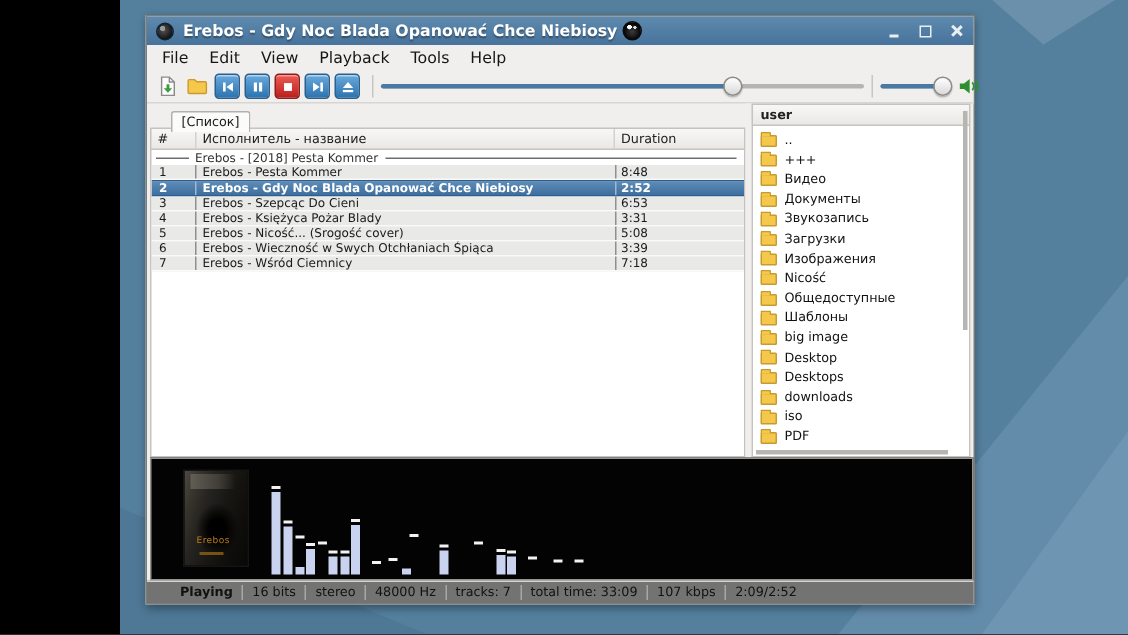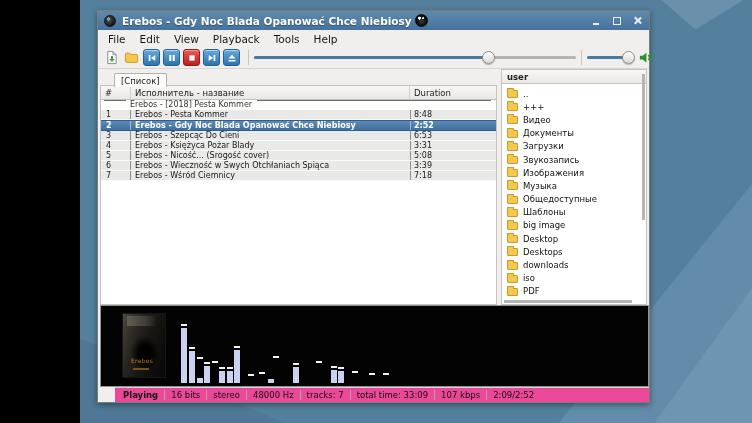--- a/index.html
+++ b/index.html
@@ -62,21 +62,21 @@
   .left-panel { position:absolute; left:2px; top:58px; width:397px; height:236px; }
   .tabbar { height:16px; position:relative; }
   .tab { display:inline-block; margin-left:14px; padding:2px 6px 1px; background:#fbfbfa;
     border:1px solid #b2b0ac; border-bottom:none; border-radius:2px 2px 0 0; font-size:8.5px; color:#1a1a1a; }
   .grid-header { height:15px; display:flex; background:linear-gradient(#f8f7f5,#eae8e5);
     border:1px solid #c5c3bf; font-size:8.5px; color:#222; }
   .hc { padding:2px 4px; border-right:1px solid #d3d1cd; overflow:hidden; white-space:nowrap; }
   .hc.num { width:30px; flex:none; } .hc.title { flex:1; } .hc.dur { width:86px; flex:none; border-right:none; }
   .rows { position:absolute; left:0; right:0; top:31px; bottom:0; background:#fff;
     border:1px solid #c5c3bf; border-top:none; overflow:hidden; }
-  .group-row { height:10px; display:flex; align-items:flex-start; font-size:8px; color:#333; white-space:nowrap; }
+  .group-row { height:10px; display:flex; align-items:center; font-size:8px; color:#333; white-space:nowrap; }
   .gline { height:1px; background:#6e6e6e; } .gline.s { width:22px; margin:0 4px 0 3px; flex:none; } .gline.l { flex:1; margin:0 5px; }
   .track-row { height:10px; display:flex; font-size:8px; color:#1a1a1a; background:#e9e9e8;
     border-bottom:1px solid #fafaf9; white-space:nowrap; }
   .tc { display:flex; align-items:center; overflow:hidden; }
   .tc-num { width:30px; flex:none; padding-left:5px; border-right:1px solid #8f8f8f; }
   .tc-title { flex:1; padding-left:4px; }
   .tc-dur { width:86px; flex:none; border-left:1px solid #8f8f8f; padding-left:3px; margin-left:-1px; }
   .track-row.selected { background:linear-gradient(var(--sel-hi,#5e8cb8),var(--sel,#3d6e9e));
     color:#fff; font-weight:bold; border-top:1px solid #2d5f8e; border-bottom-color:#2d5f8e; height:11px; }
   .track-row.selected .tc-num,.track-row.selected .tc-dur { border-color:#9db8cf; }
@@ -104,22 +104,22 @@
       linear-gradient(108deg,#4d4a43 0%,#37342c 16%,#262420 33%,#191713 55%,#0e0d0b 80%,#080808 100%);
     border:1px solid #151515; }
   .album-art::before { content:""; position:absolute; left:4px; top:2px; width:30px; height:10px;
     background:linear-gradient(90deg,#6b675f,#4a4740 60%,transparent); opacity:.8; }
   .art-title { position:absolute; left:8px; bottom:13px; font-size:6px; color:#bd7e1e; letter-spacing:.3px; }
   .art-sub { position:absolute; left:10px; bottom:7px; width:16px; height:2px; background:#8a5c15; opacity:.85; }
   .bar { position:absolute; bottom:3px; width:6px; background:var(--bar,#c9d2ef); }
   .peak { position:absolute; width:6px; height:2px; background:#f2f2f2; }
 
   
-  .statusbar { position:absolute; left:0; right:0; top:376px; height:15px; background:#ec4899;
-    border-top:1px solid #d6d4d0; display:flex; align-items:center; font-size:8.5px; color:#111; padding-left:2px;margin-left:17px; }
+  .statusbar { position:absolute; left:0; right:0; top:376px; height:15px; background:#737373;
+    border-top:1px solid #d6d4d0; display:flex; align-items:center; font-size:8.5px; color:#111; padding-left:16px; }
   .sb-seg { padding:0 6px; border-right:1px solid #a9a7a3; line-height:10px; white-space:nowrap; }
   .sb-seg:last-child { border-right:none; }
   .sb-seg.first { font-weight:bold; }
 </style>
 </head>
 <body>
 
 <div class="stage">
   <div class="desktop">
     <div class="wp wp1"></div>
@@ -282,33 +282,33 @@
             <div class="fb-item">
               <span class="folder-ico"></span>
               <span>Видео</span>
             </div>
             <div class="fb-item">
               <span class="folder-ico"></span>
               <span>Документы</span>
             </div>
             <div class="fb-item">
               <span class="folder-ico"></span>
+              <span>Звукозапись</span>
+            </div>
+            <div class="fb-item">
+              <span class="folder-ico"></span>
               <span>Загрузки</span>
             </div>
             <div class="fb-item">
               <span class="folder-ico"></span>
-              <span>Звукозапись</span>
-            </div>
-            <div class="fb-item">
-              <span class="folder-ico"></span>
               <span>Изображения</span>
             </div>
             <div class="fb-item">
               <span class="folder-ico"></span>
-              <span>Музыка</span>
+              <span>Nicość</span>
             </div>
             <div class="fb-item">
               <span class="folder-ico"></span>
               <span>Общедоступные</span>
             </div>
             <div class="fb-item">
               <span class="folder-ico"></span>
               <span>Шаблоны</span>
             </div>
             <div class="fb-item">

